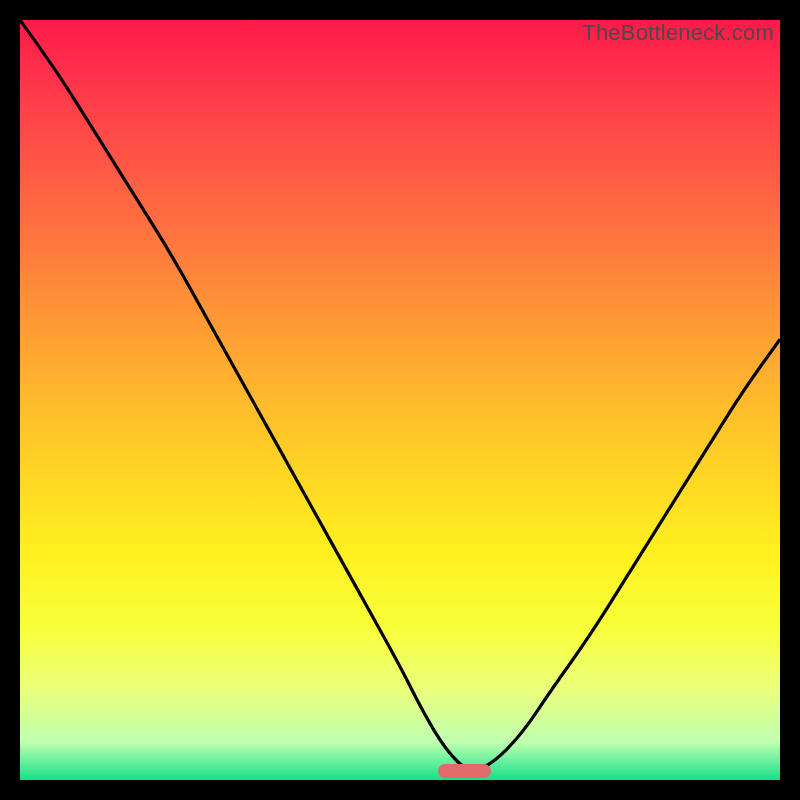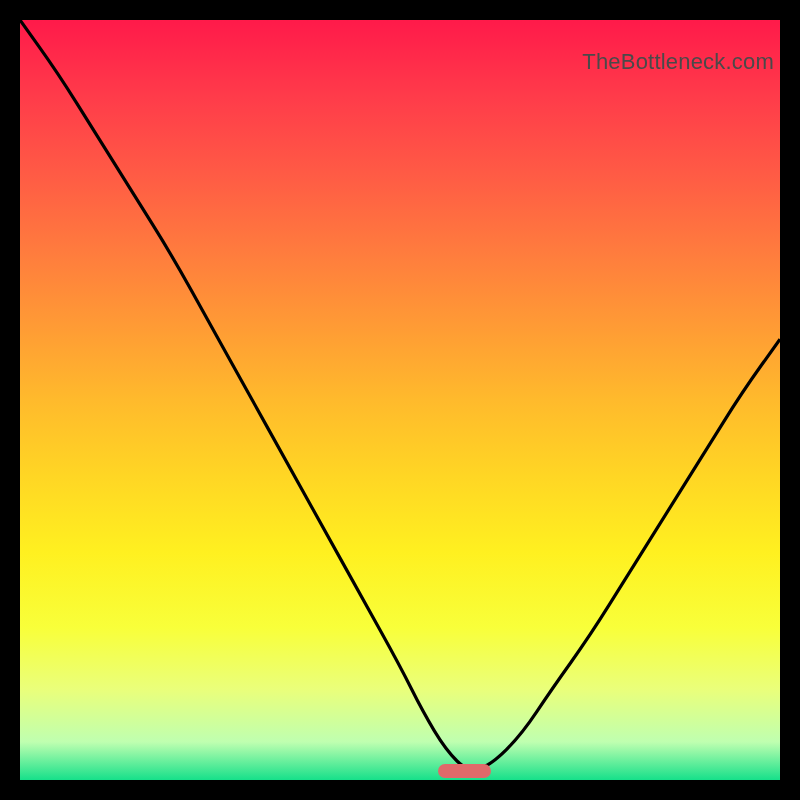--- a/index.html
+++ b/index.html
@@ -34,21 +34,20 @@
   .watermark {
     position: absolute;
     top: 0px;
     right: 6px;
     font-family: Arial, Helvetica, sans-serif;
     font-size: 22px;
     font-weight: 500;
     color: #4a4a4a;
     letter-spacing: 0.2px;
     z-index: 30;
-    margin-top: 29px;
   }
   .curve-svg {
     position: absolute;
     left: 0; top: 0;
     width: 760px;
     height: 760px;
     z-index: 20;
   }
   .marker {
     position: absolute;

